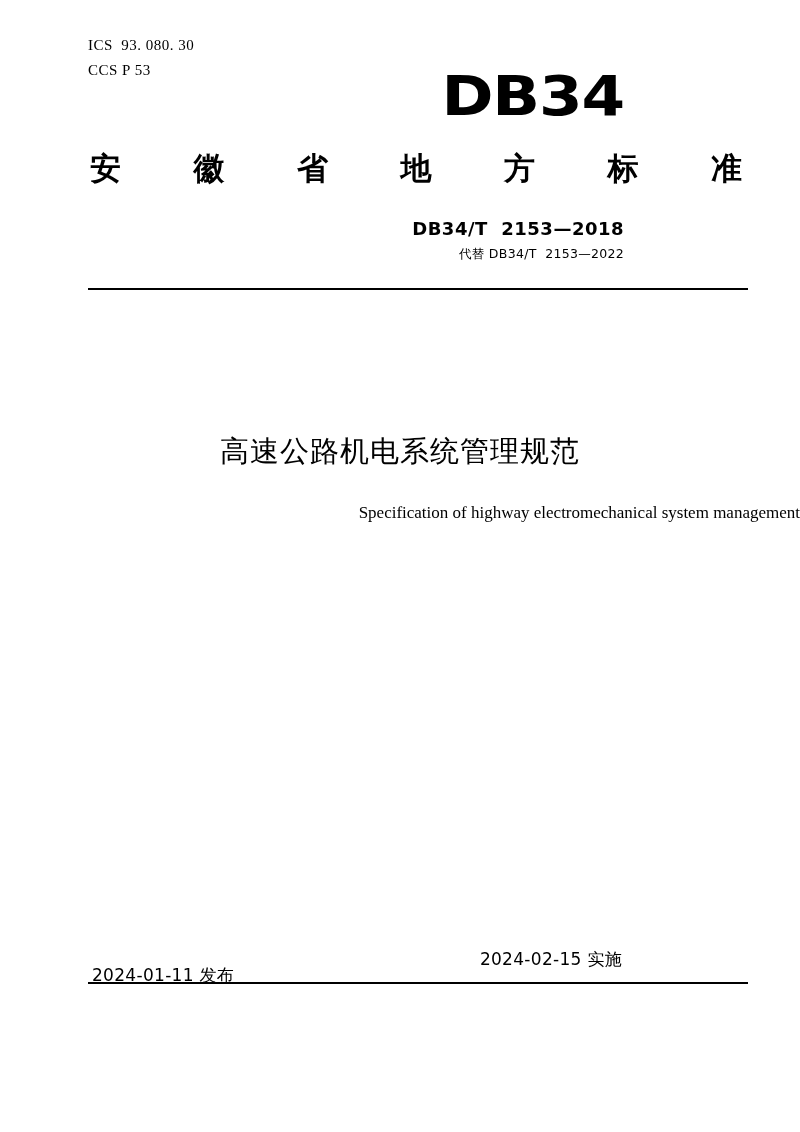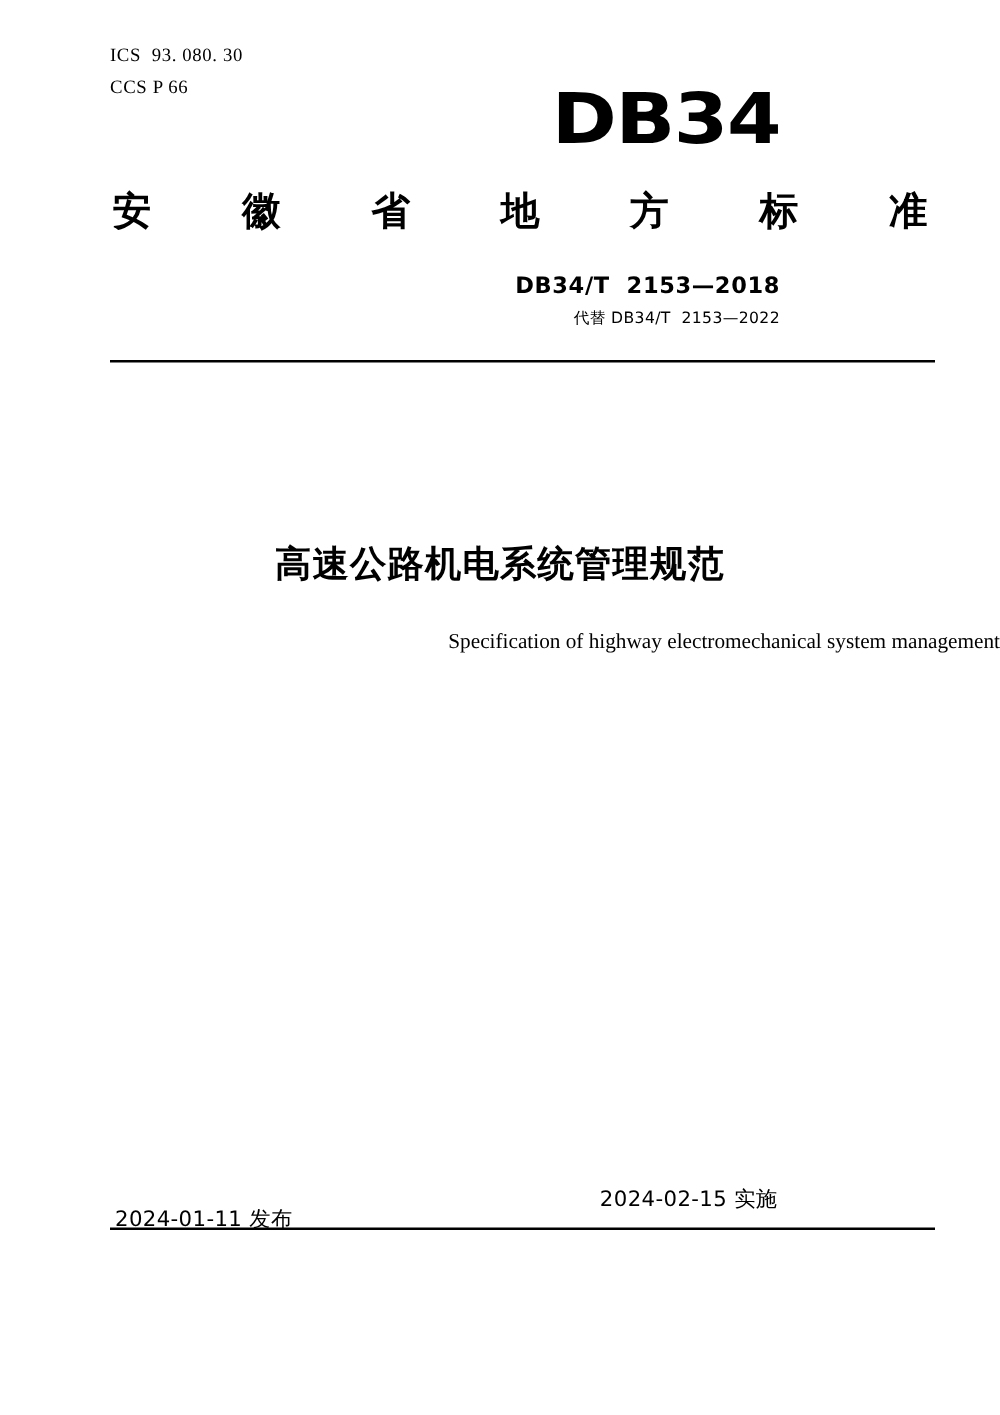--- a/index.html
+++ b/index.html
@@ -108,21 +108,21 @@
   }
 
   
   .doc-title-cn {
     position: absolute;
     left: 0;
     top: 432px;
     width: 800px;
     text-align: center;
     font-family: "DejaVu Sans", sans-serif;
-    font-weight: bold;
+    font-weight: normal;
     font-size: 29px;
     letter-spacing: 1px;
   }
   .doc-title-en {
     position: absolute;
     left: 0;
     top: 503px;
     width: 800px;
     text-align: right;
     font-family: "Liberation Serif", serif;
@@ -161,21 +161,21 @@
   }
   .publisher .pub-sep { display: inline-block; width: 26px; }
 </style>
 </head>
 <body>
 
 <div class="page">
 
   <div class="codes">
     <div>ICS  93. 080. 30</div>
-    <div>CCS P 66</div>
+    <div>CCS P 53</div>
   </div>
 
   <div class="db-logo">DB34</div>
 
   <div class="std-title">
     <span>安</span>
     <span>徽</span>
     <span>省</span>
     <span>地</span>
     <span>方</span>

